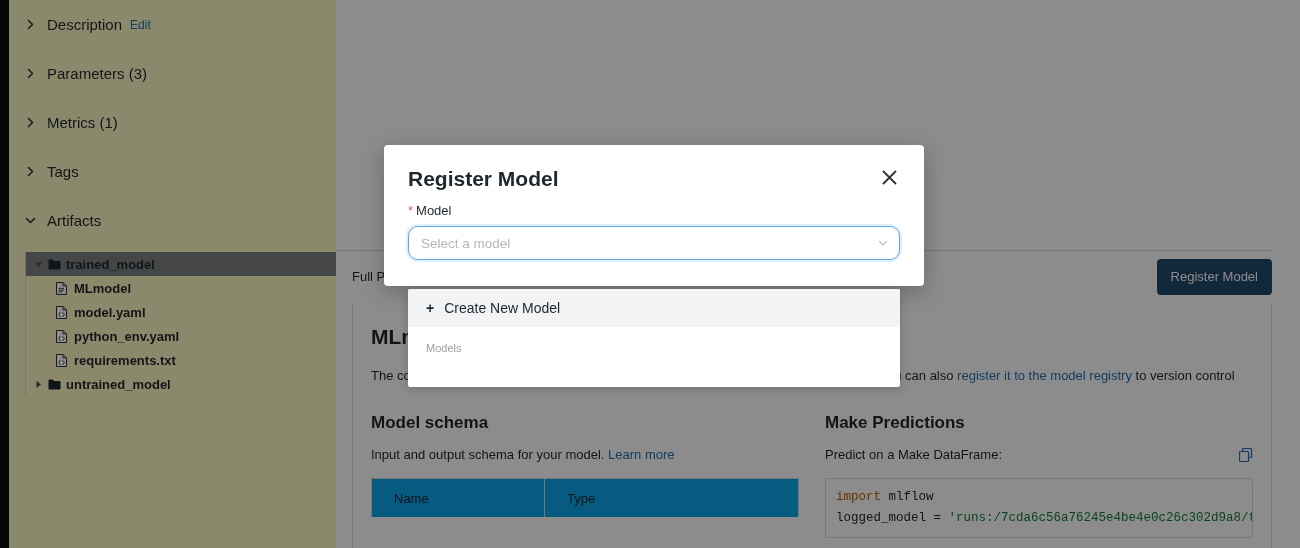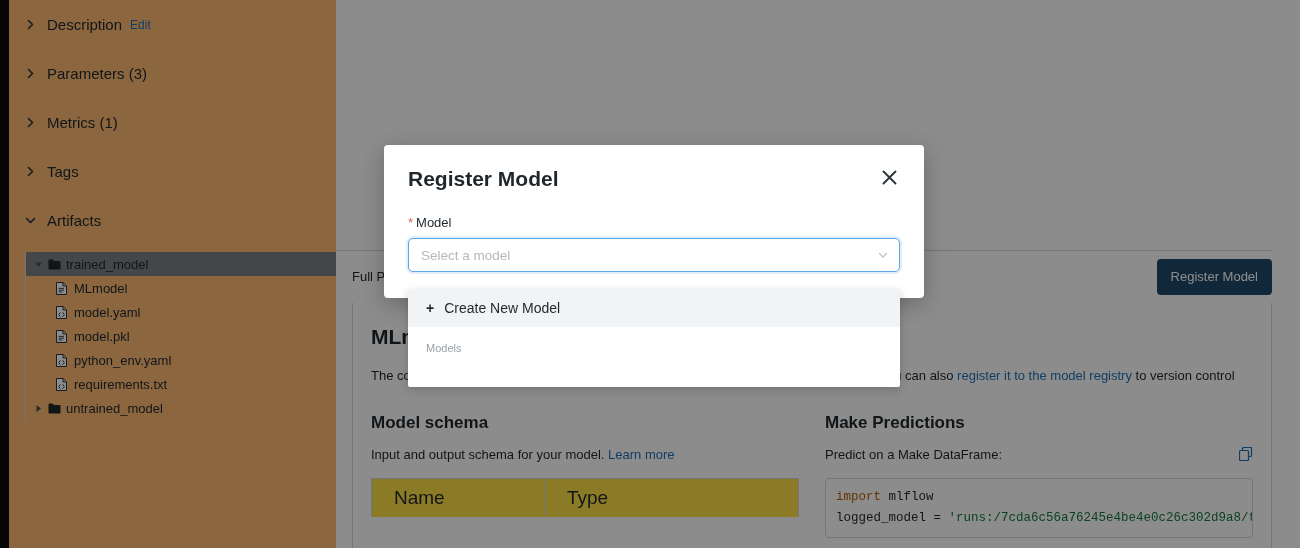--- a/index.html
+++ b/index.html
@@ -19,21 +19,21 @@
 
   
   .left-rail {
     position: absolute; left: 0; top: 0; width: 9px; height: 548px;
     background: #0b0b0c;
   }
 
   
   .sidebar {
     position: absolute; left: 9px; top: 0; width: 327px; height: 548px;
-    background: #fdba74;
+    background: #fef9c3;
   }
   .section-row {
     display: flex; align-items: center;
     height: 49px; padding-left: 16px;
     font-size: 15px; color: #1f272d;
   }
   .caret {
     width: 22px; flex: 0 0 22px;
     font-size: 13px; color: #3b4409; color: #2d3439;
     display: flex; align-items: center; justify-content: flex-start;
@@ -46,21 +46,21 @@
 
   
   .tree {
     position: absolute; left: 16px; top: 252px; right: 0;
     border-left: 1px solid #d4d7da;
     padding-left: 0;
   }
   .tree-row {
     display: flex; align-items: center;
     height: 24px; font-size: 13px; color: #1f272d;
-    padding-left: 8px; white-space: nowrap;
+    padding-left: 8px; white-space: nowrap; font-weight: bold;
   }
   .tree-row.selected { background: #7d8084; }
   .tree-row.depth1 { padding-left: 30px; }
   .tree-arrow {
     width: 14px; flex:0 0 14px; font-size: 9px; color: #4a5056;
     display:flex; align-items:center;
   }
   .ficon { width: 18px; flex:0 0 18px; display:flex; align-items:center; }
   .ficon svg { display:block; }
 
@@ -94,27 +94,27 @@
     padding: 22px 18px 0 18px;
     background: #ffffff;
   }
   .h-title { font-size: 21px; font-weight: bold; color: #1f272d; margin: 0 0 16px 0; }
   .body-text { font-size: 13px; color: #1f272d; line-height: 22px; max-width: 900px; }
   .link { color: #2272b4; cursor: pointer; }
 
   .two-col { display: flex; gap: 26px; margin-top: 26px; }
   .col { flex: 1 1 0; min-width: 0; }
   .col-title { font-size: 17px; font-weight: bold; color: #1f272d; margin: 0 0 14px 0; }
-  .col-sub { font-size: 13px; color: #1f272d; margin: 0 0 16px 0; display:flex; align-items:flex-start; }
+  .col-sub { font-size: 13px; color: #1f272d; margin: 0 0 16px 0; display:flex; align-items:center; }
   .col-sub .spacer { flex:1 1 auto; }
 
   .schema-table { border: 1px solid #d4d7da; border-bottom: none; }
   .schema-head {
     display: flex; height: 38px; align-items: center;
-    background: #fde047; font-size: 19px; color: #1f272d;
+    background: #0ea5e9; font-size: 13px; color: #1f272d;
   }
   .schema-head > div { padding-left: 22px; }
   .sc-name { flex: 0 0 172px; }
   .sc-type { flex: 1 1 auto; border-left: 1px solid #d4d7da; height: 100%; display:flex; align-items:center; }
 
   .code-block {
     border: 1px solid #d4d7da; border-radius: 3px;
     background: #ffffff; padding: 8px 10px;
     font-family: "Liberation Mono", monospace; font-size: 12.5px;
     line-height: 21px; white-space: pre; overflow: hidden;
@@ -137,27 +137,27 @@
     padding: 22px 24px 26px 24px;
   }
   .modal-head { display: flex; align-items: flex-start; }
   .modal-title { font-size: 21px; font-weight: bold; color: #1f272d; }
   .modal-close {
     margin-left: auto; cursor: pointer;
     color: #2d3439; display: flex; align-items: center;
     padding: 2px;
   }
   .field-label {
-    margin-top: 24px; font-size: 13px; color: #1f272d;
+    margin-top: 12px; font-size: 13px; color: #1f272d;
   }
   .req { color: #e05c5c; margin-right: 3px; }
   .select-box {
     margin-top: 8px; height: 34px; width: 100%;
     border: 1px solid #60a5e8;
-    border-radius: 5px;
+    border-radius: 10px;
     box-shadow: 0 0 0 2px rgba(96,165,232,0.18);
     display: flex; align-items: center;
     padding: 0 10px 0 12px;
     cursor: text; background: #ffffff;
   }
   .select-placeholder { font-size: 13.5px; color: #b4b8bd; flex: 1 1 auto; }
   .chev { color: #bfc3c7; display:flex; align-items:center; }
 
   
   .dropdown {
@@ -268,30 +268,20 @@
           <span class="ficon">
             <svg width="11" height="13" viewBox="0 0 11 13">
                 <path d="M0.5 0.5 H7 L10.5 3.8 V12.5 H0.5 Z" fill="#ffffff" stroke="#2d3439" stroke-width="1"></path>
                 <path d="M7 0.7 V4 H10.3" fill="none" stroke="#2d3439" stroke-width="1"></path>
                 <path d="M4.2 6.6 L2.7 8.6 L4.2 10.6 M6.8 6.6 L8.3 8.6 L6.8 10.6" fill="none" stroke="#2d3439" stroke-width="0.9" stroke-linecap="round" stroke-linejoin="round"></path>
               </svg>
           </span>
           <span>model.yaml</span>
         </div>
 
-        <div class="tree-row depth1">
-          <span class="ficon">
-            <svg width="11" height="13" viewBox="0 0 11 13">
-                <path d="M0.5 0.5 H7 L10.5 3.8 V12.5 H0.5 Z" fill="#ffffff" stroke="#2d3439" stroke-width="1"></path>
-                <path d="M7 0.7 V4 H10.3" fill="none" stroke="#2d3439" stroke-width="1"></path>
-                <path d="M2.6 6.4 H8 M2.6 8.2 H8 M2.6 10 H6.4" stroke="#2d3439" stroke-width="0.9"></path>
-              </svg>
-          </span>
-          <span>model.pkl</span>
-        </div>
 
         <div class="tree-row depth1">
           <span class="ficon">
             <svg width="11" height="13" viewBox="0 0 11 13">
                 <path d="M0.5 0.5 H7 L10.5 3.8 V12.5 H0.5 Z" fill="#ffffff" stroke="#2d3439" stroke-width="1"></path>
                 <path d="M7 0.7 V4 H10.3" fill="none" stroke="#2d3439" stroke-width="1"></path>
                 <path d="M4.2 6.6 L2.7 8.6 L4.2 10.6 M6.8 6.6 L8.3 8.6 L6.8 10.6" fill="none" stroke="#2d3439" stroke-width="0.9" stroke-linecap="round" stroke-linejoin="round"></path>
               </svg>
           </span>
           <span>python_env.yaml</span>

